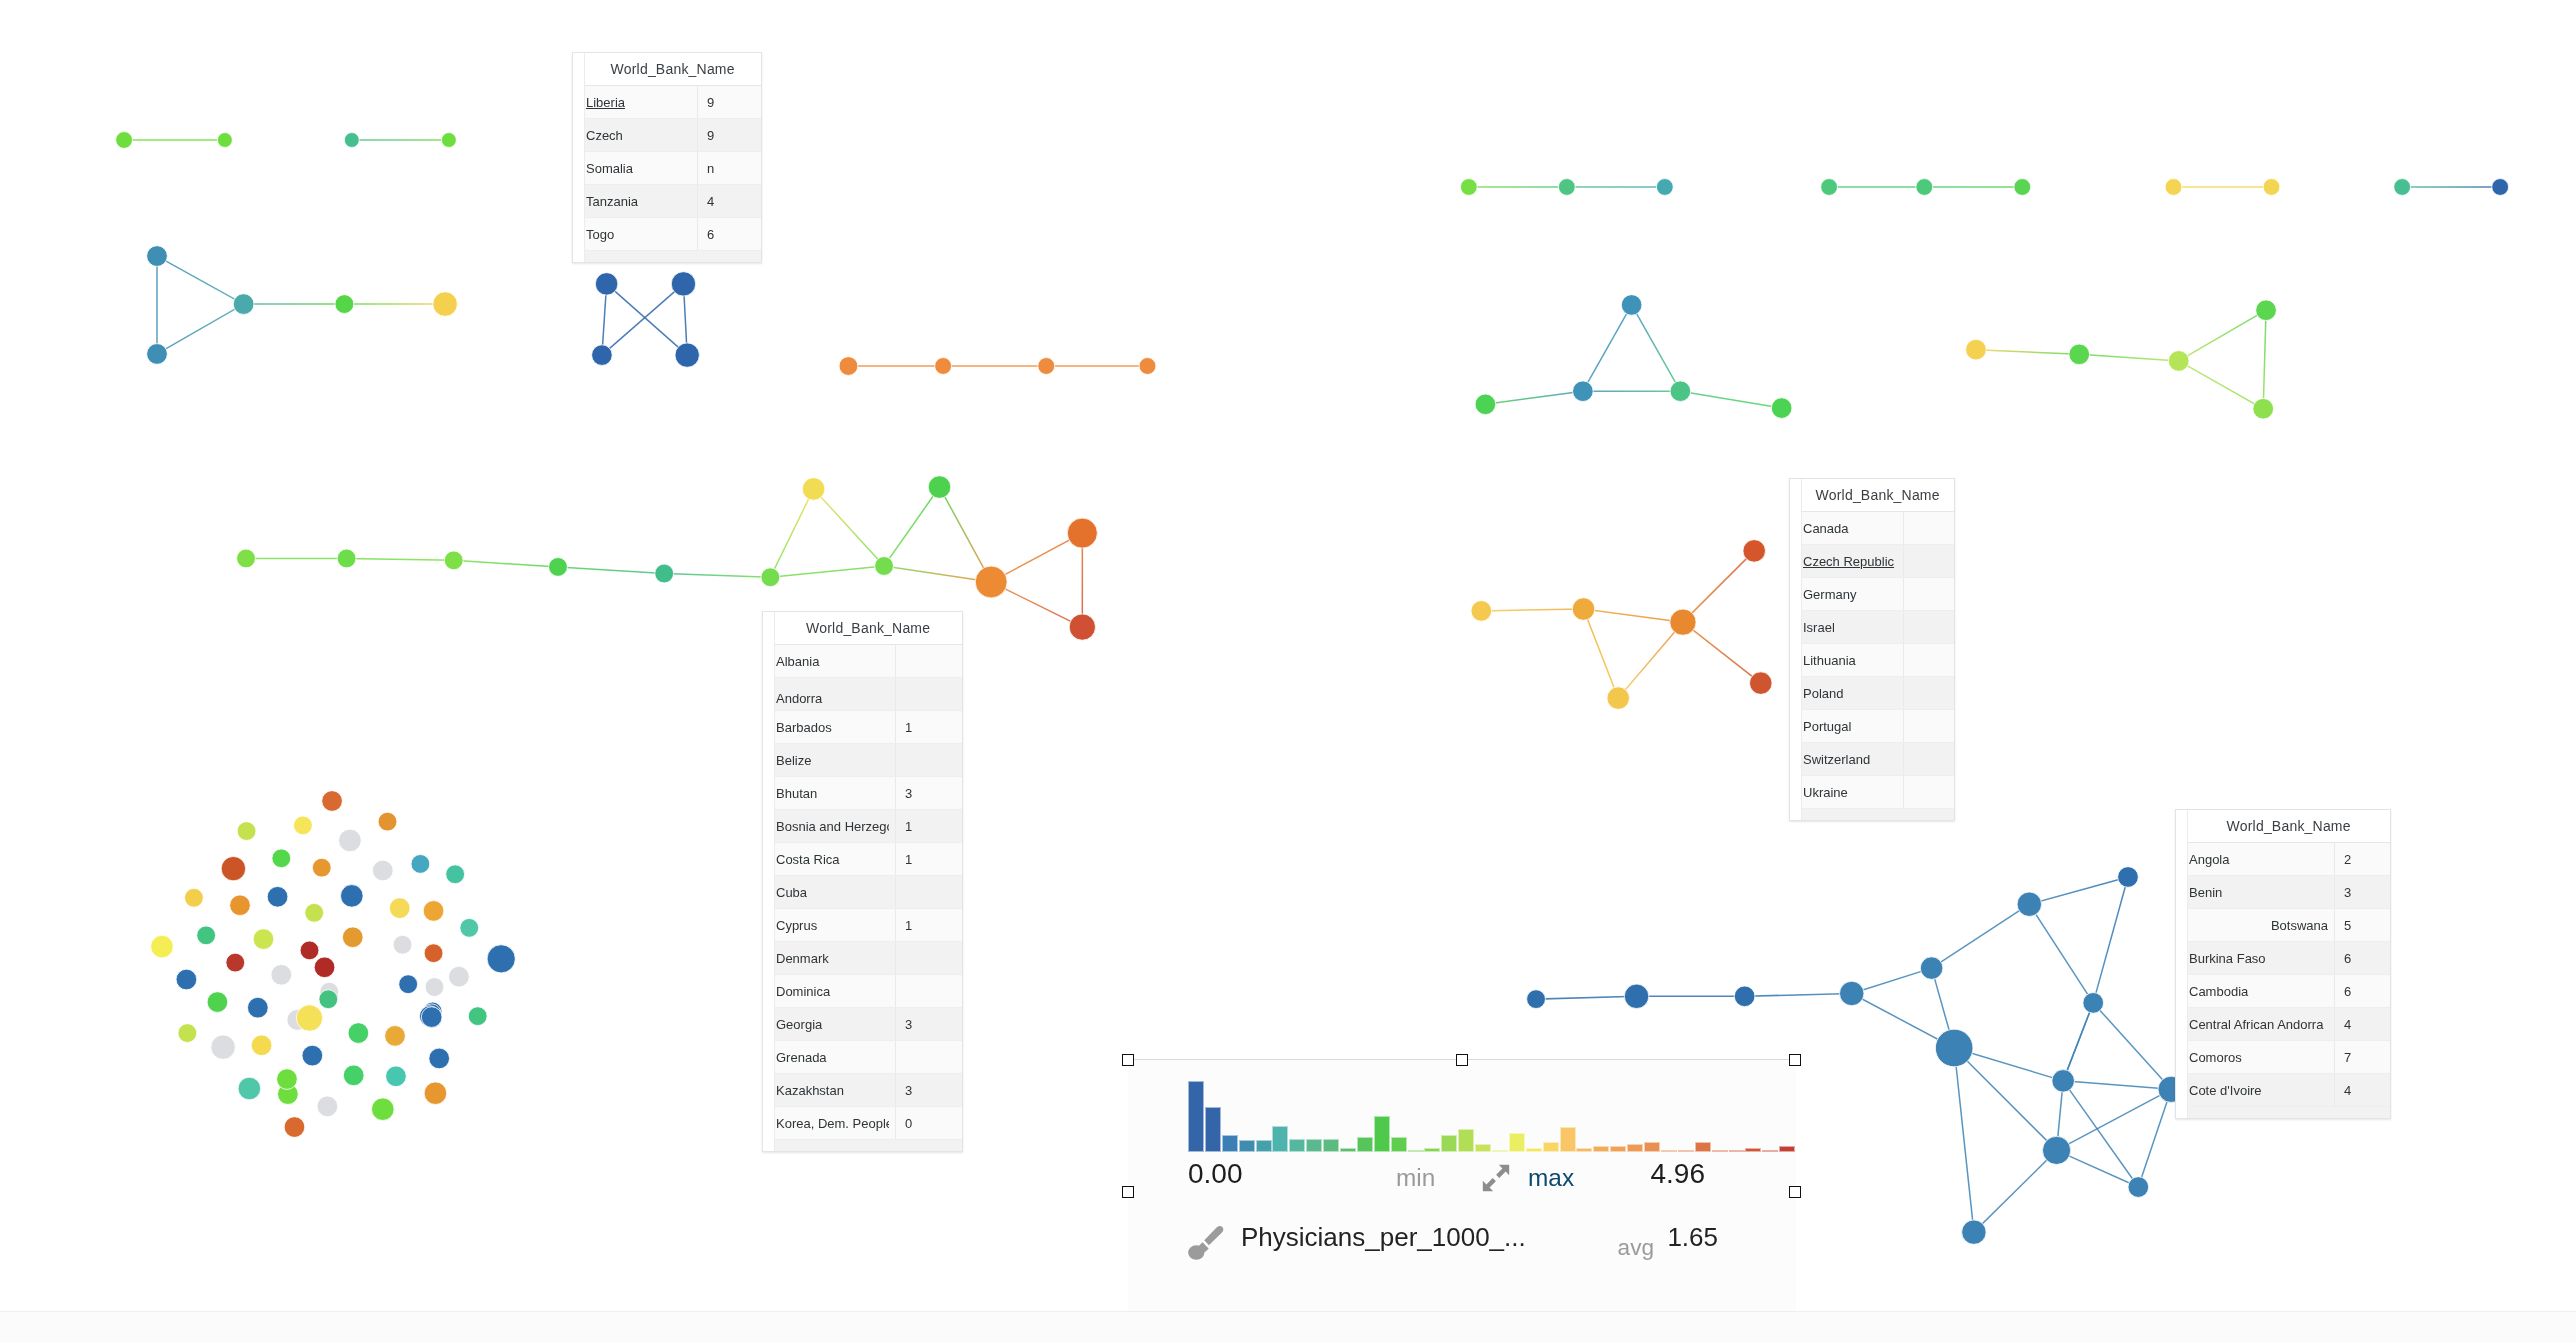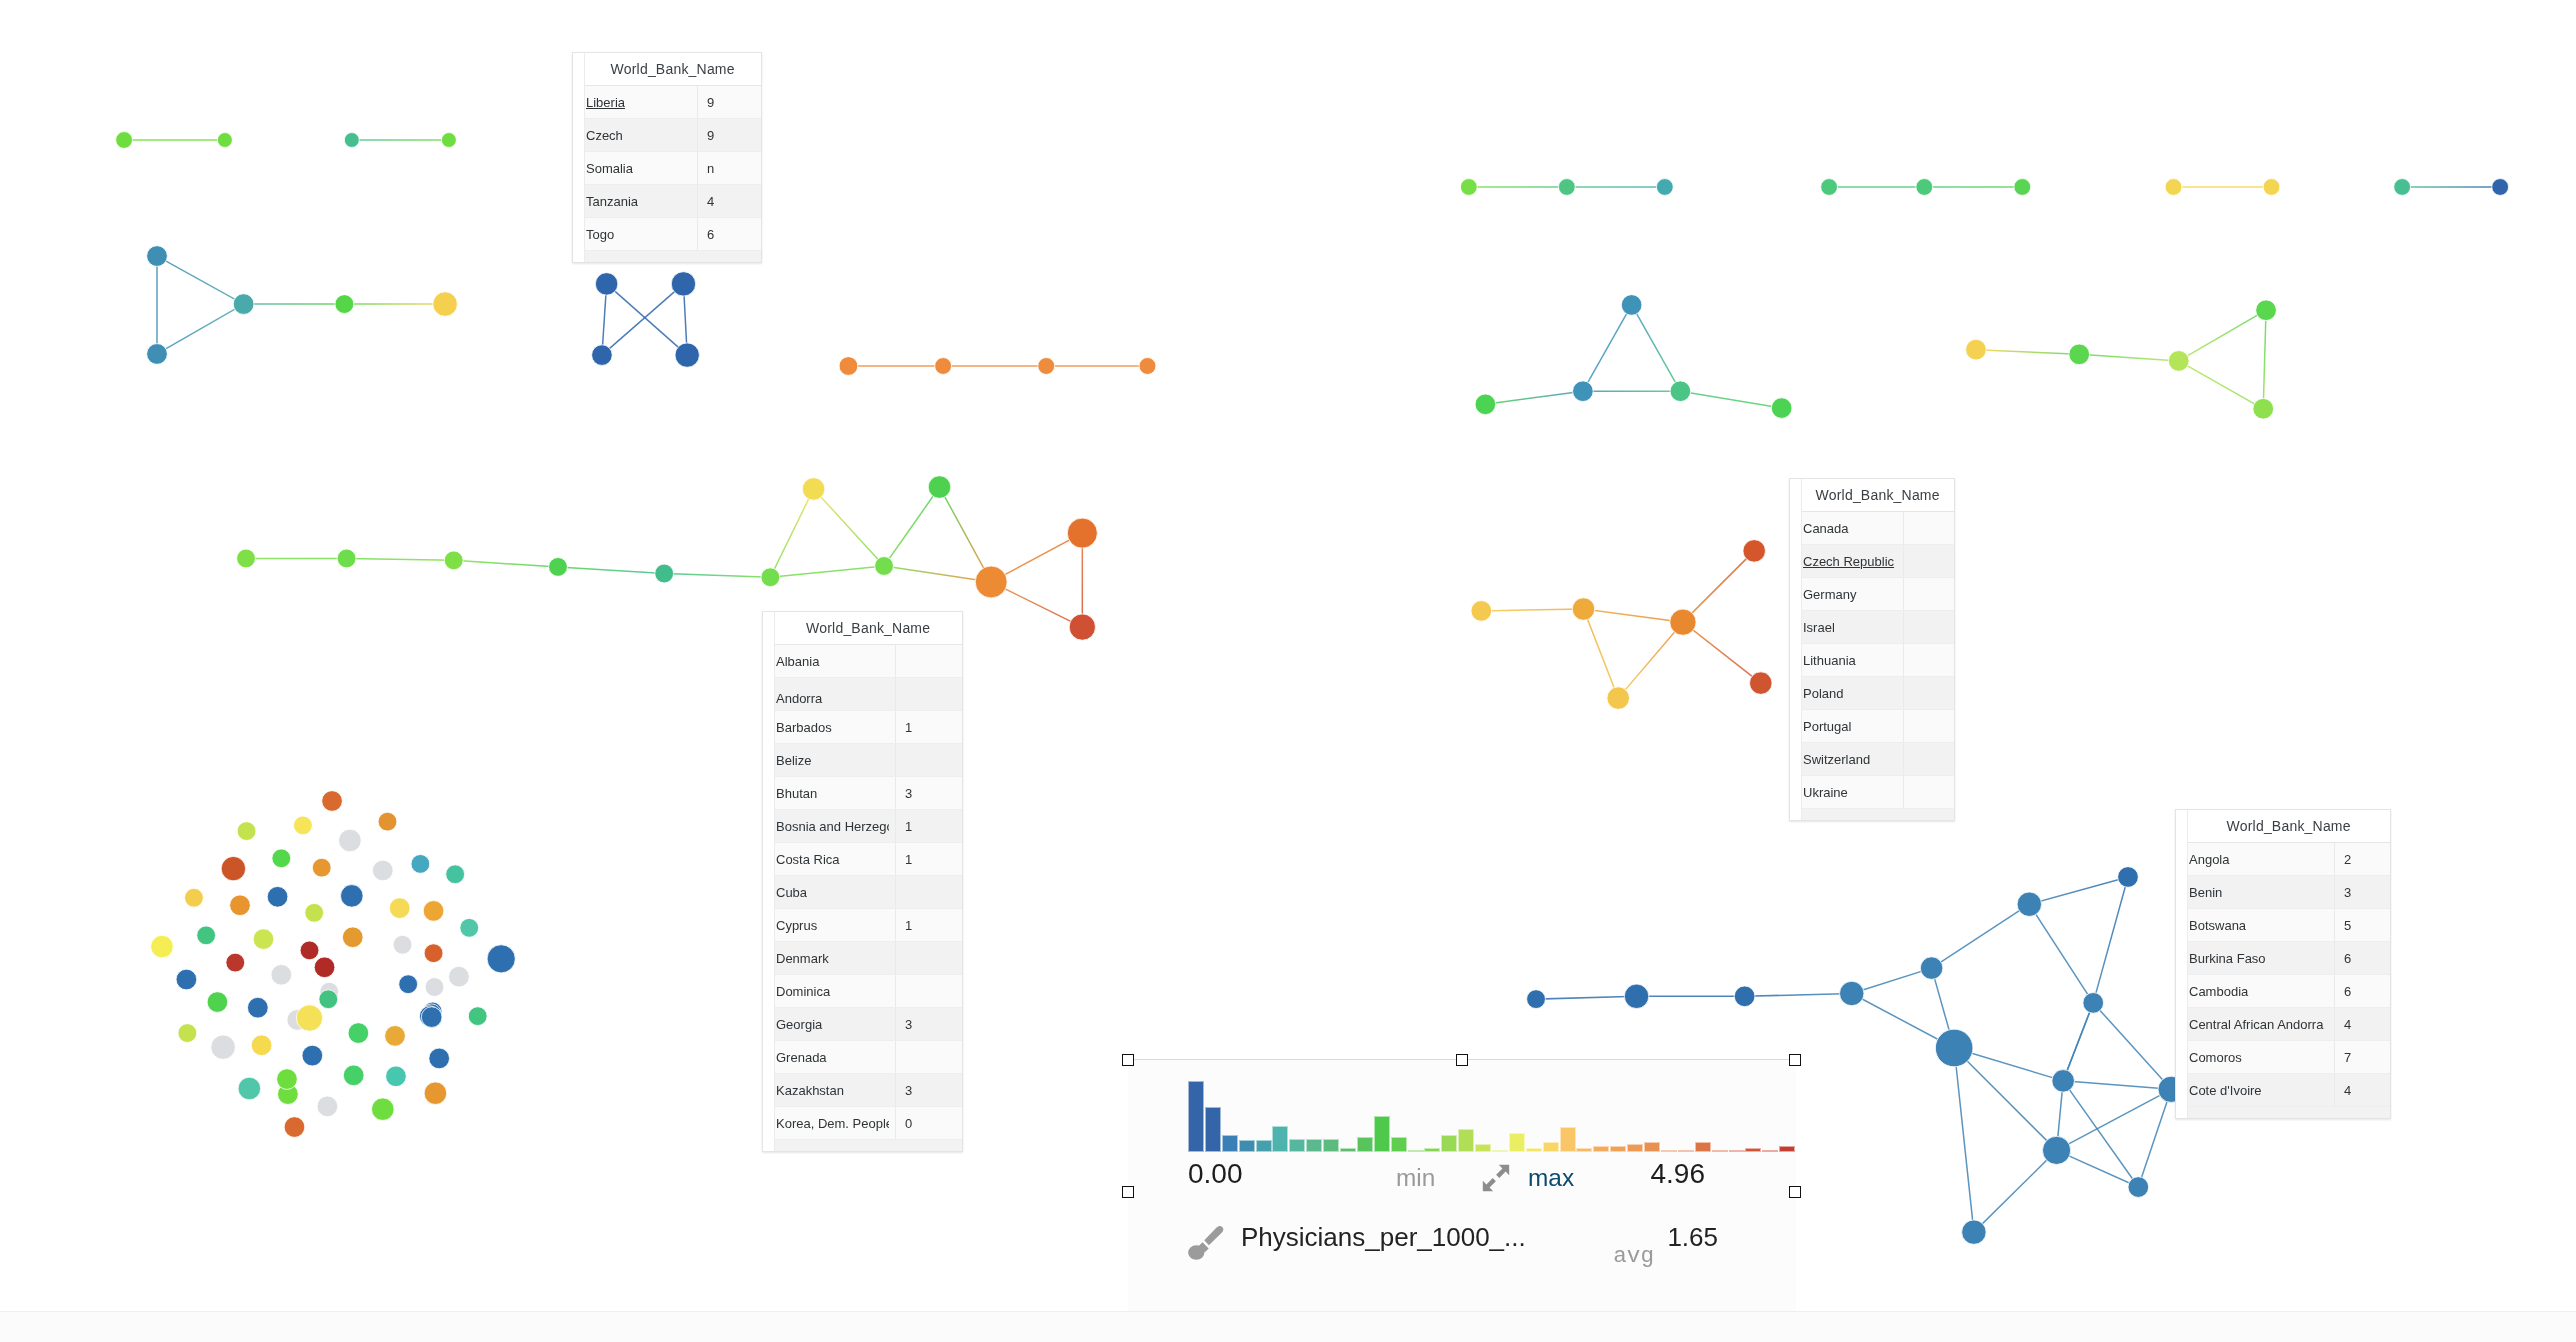--- a/index.html
+++ b/index.html
@@ -80,21 +80,21 @@
     position:absolute;left:0;right:0;top:98px;height:41px;
   }
   .scalerow .minval{position:absolute;left:60px;top:0;font-size:28px;color:#1d1d1d;}
   .scalerow .minlbl{position:absolute;left:268px;top:5.6px;font-size:24.4px;color:#9a9a9a;}
   .scalerow .maxlbl{position:absolute;left:400px;top:5.6px;font-size:24.4px;color:#0c4a6e;}
   .scalerow .maxval{position:absolute;left:0;top:0;width:577px;text-align:right;font-size:28px;color:#1d1d1d;}
   .scalerow .resize-icon{position:absolute;left:352px;top:3.8px;width:32px;height:32px;}
   .fieldrow{position:absolute;left:0;right:0;top:162px;height:43px;}
   .fieldrow .brush{position:absolute;left:58px;top:1.9px;width:39px;height:38px;}
   .fieldrow .fname{position:absolute;left:113px;top:0;font-size:26px;color:#232323;white-space:nowrap;}
-  .fieldrow .avglbl{position:absolute;left:0;top:21px;width:526px;text-align:right;font-size:22.6px;color:#9a9a9a;font-family:Liberation Mono, monospace;}
+  .fieldrow .avglbl{position:absolute;left:0;top:13px;width:526px;text-align:right;font-size:22.6px;color:#9a9a9a;}
   .fieldrow .avgval{position:absolute;left:0;top:0;width:590px;text-align:right;font-size:26px;color:#232323;}
 
   .handle{
     position:absolute;width:12.2px;height:12.2px;
     background:#ffffff;border:1.5px solid #111111;
     box-sizing:border-box;
   }
 </style>
 </head>
 <body>
@@ -769,21 +769,21 @@
         <div class="rows">
           <div class="row">
             <div class="c1" style="width: 139px;">Angola</div>
             <div class="c2">2</div>
           </div>
           <div class="row">
             <div class="c1" style="width: 139px;">Benin</div>
             <div class="c2">3</div>
           </div>
           <div class="row">
-            <div class="c1" style="width: 139px;">Botswana</div>
+            <div class="c1" style="width: 139px; text-align: right;">Botswana</div>
             <div class="c2">5</div>
           </div>
           <div class="row">
             <div class="c1" style="width: 139px;">Burkina Faso</div>
             <div class="c2">6</div>
           </div>
           <div class="row">
             <div class="c1" style="width: 139px;">Cambodia</div>
             <div class="c2">6</div>
           </div>

